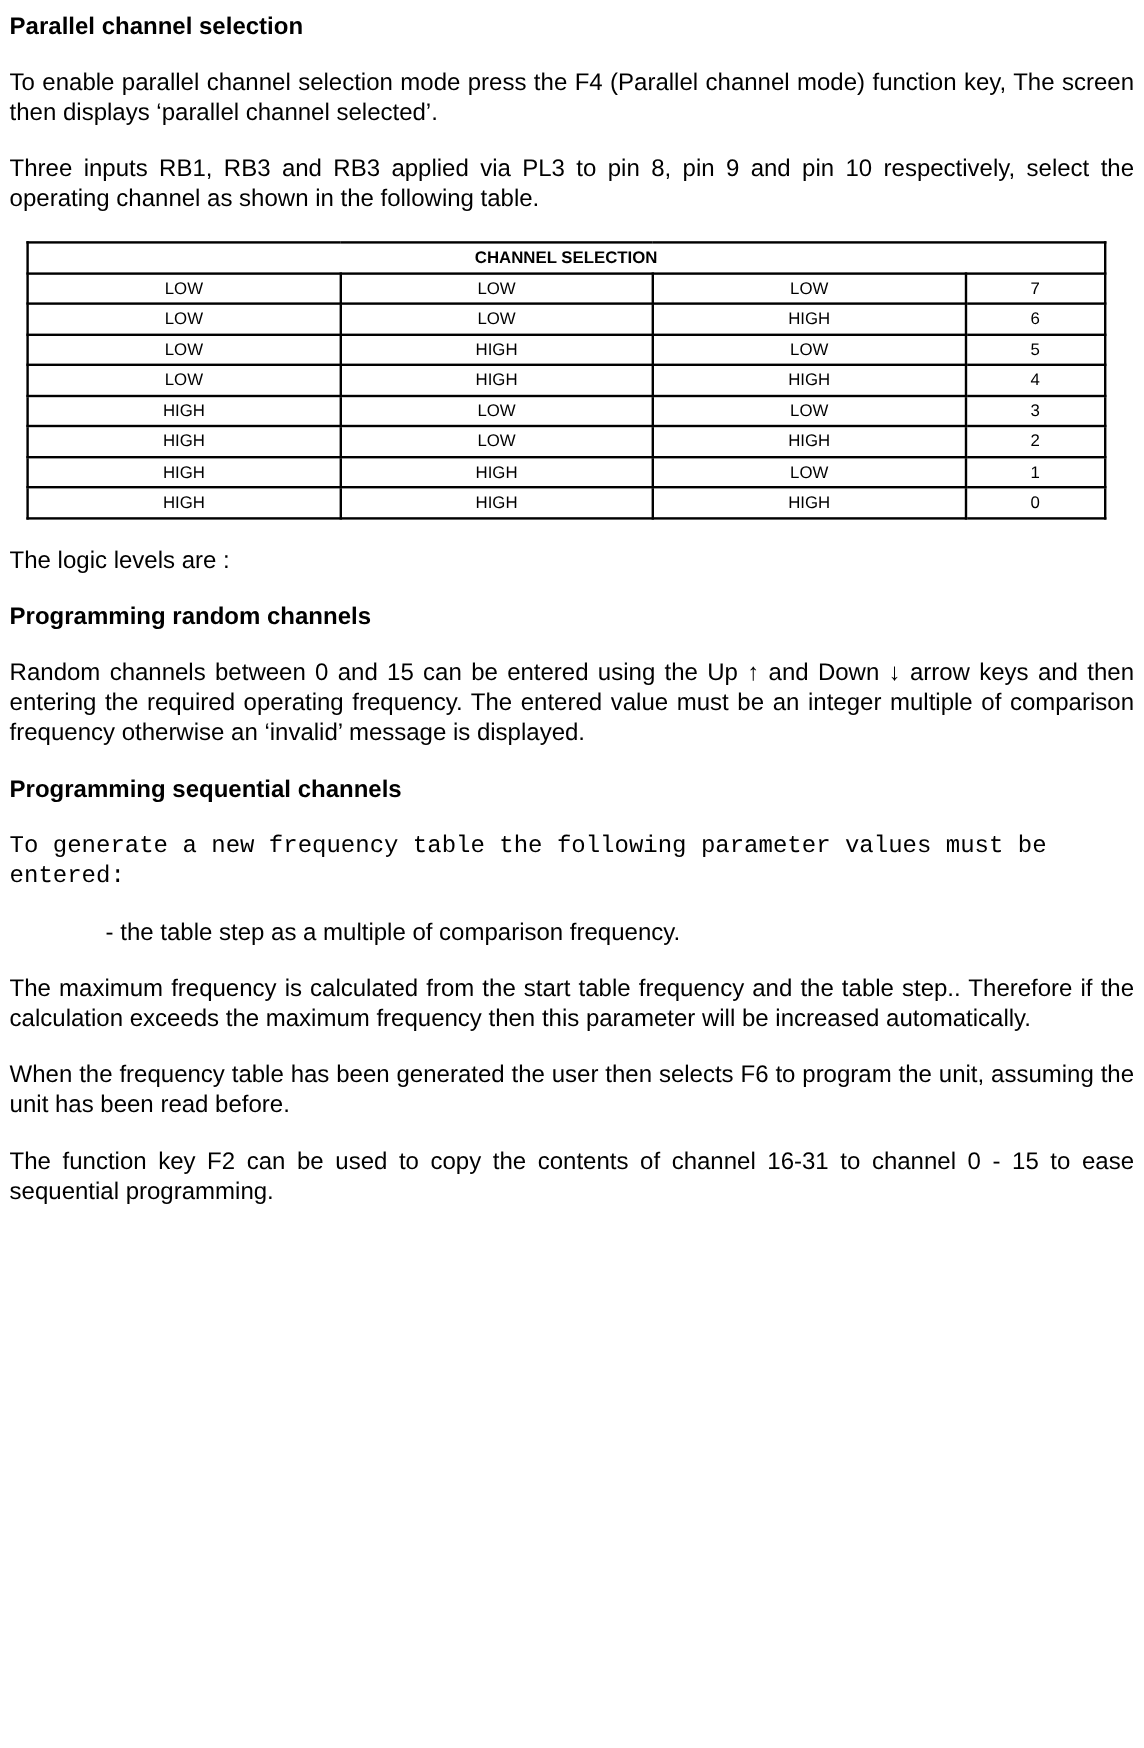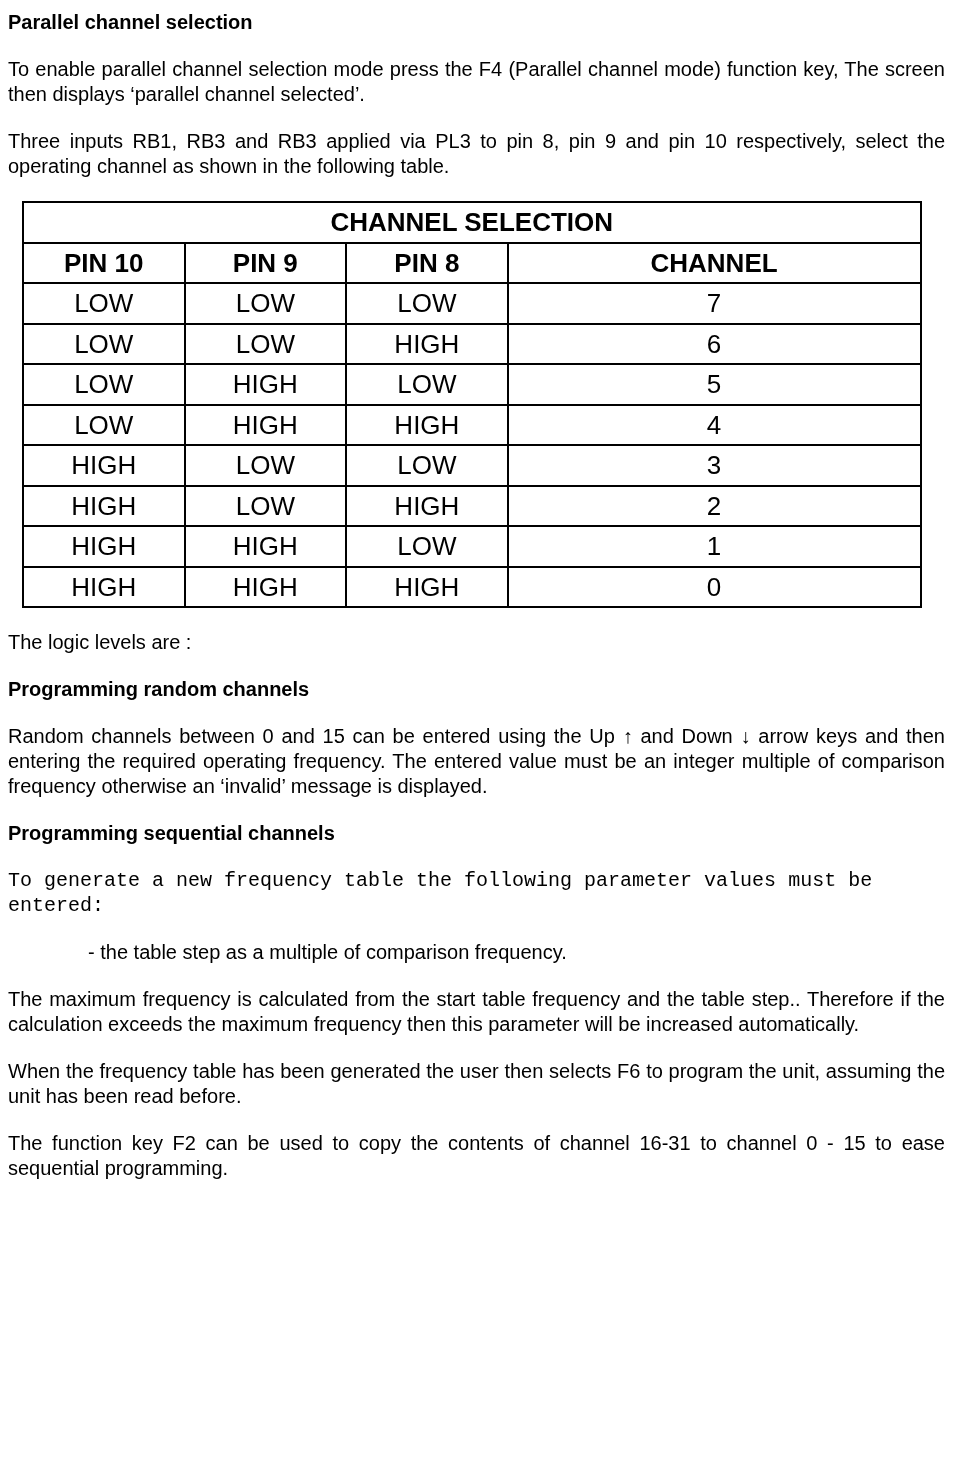--- a/index.html
+++ b/index.html
@@ -14,21 +14,21 @@
   p { margin: 0 0 22px 0; text-align: justify; }
   .h { font-weight: bold; margin: 0 0 22px 0; }
   table {
     border-collapse: collapse;
     width: 96%;
     margin: 8px 0 22px 14px;
   }
   th, td {
     border: 2px solid #000;
     padding: 3px 6px;
-    font-size: 26px;
+    font-size: 14px;
     text-align: center;
   }
   th { font-weight: bold; }
   .title-row td { font-weight: bold; text-align: center; }
   .col-pin10 { width: 18%; }
   .col-pin9  { width: 18%; }
   .col-pin8  { width: 18%; }
   .col-chan  { width: 46%; }
   .logic { display: flex; margin-bottom: 22px; }
   .logic .lbl { width: 280px; }
@@ -41,26 +41,20 @@
 <p class="h">Parallel channel selection</p>
 
 <p>To enable parallel channel selection mode press the F4 (Parallel channel mode) function key,  The screen then displays ‘parallel channel selected’.</p>
 
 <p>Three inputs RB1, RB3 and RB3 applied via PL3 to pin 8, pin 9 and pin 10 respectively, select the operating channel as shown in the following table.</p>
 
 <table>
   <tbody>
       <tr class="title-row">
     <td colspan="4">CHANNEL SELECTION</td>
-  </tr>
-  <tr>
-    <th class="col-pin10">PIN 10</th>
-    <th class="col-pin9">PIN 9</th>
-    <th class="col-pin8">PIN 8</th>
-    <th class="col-chan">CHANNEL</th>
   </tr>
   <tr>
     <td>LOW</td>
     <td>LOW</td>
     <td>LOW</td>
     <td>7</td>
   </tr>
   <tr>
     <td>LOW</td>
     <td>LOW</td>

